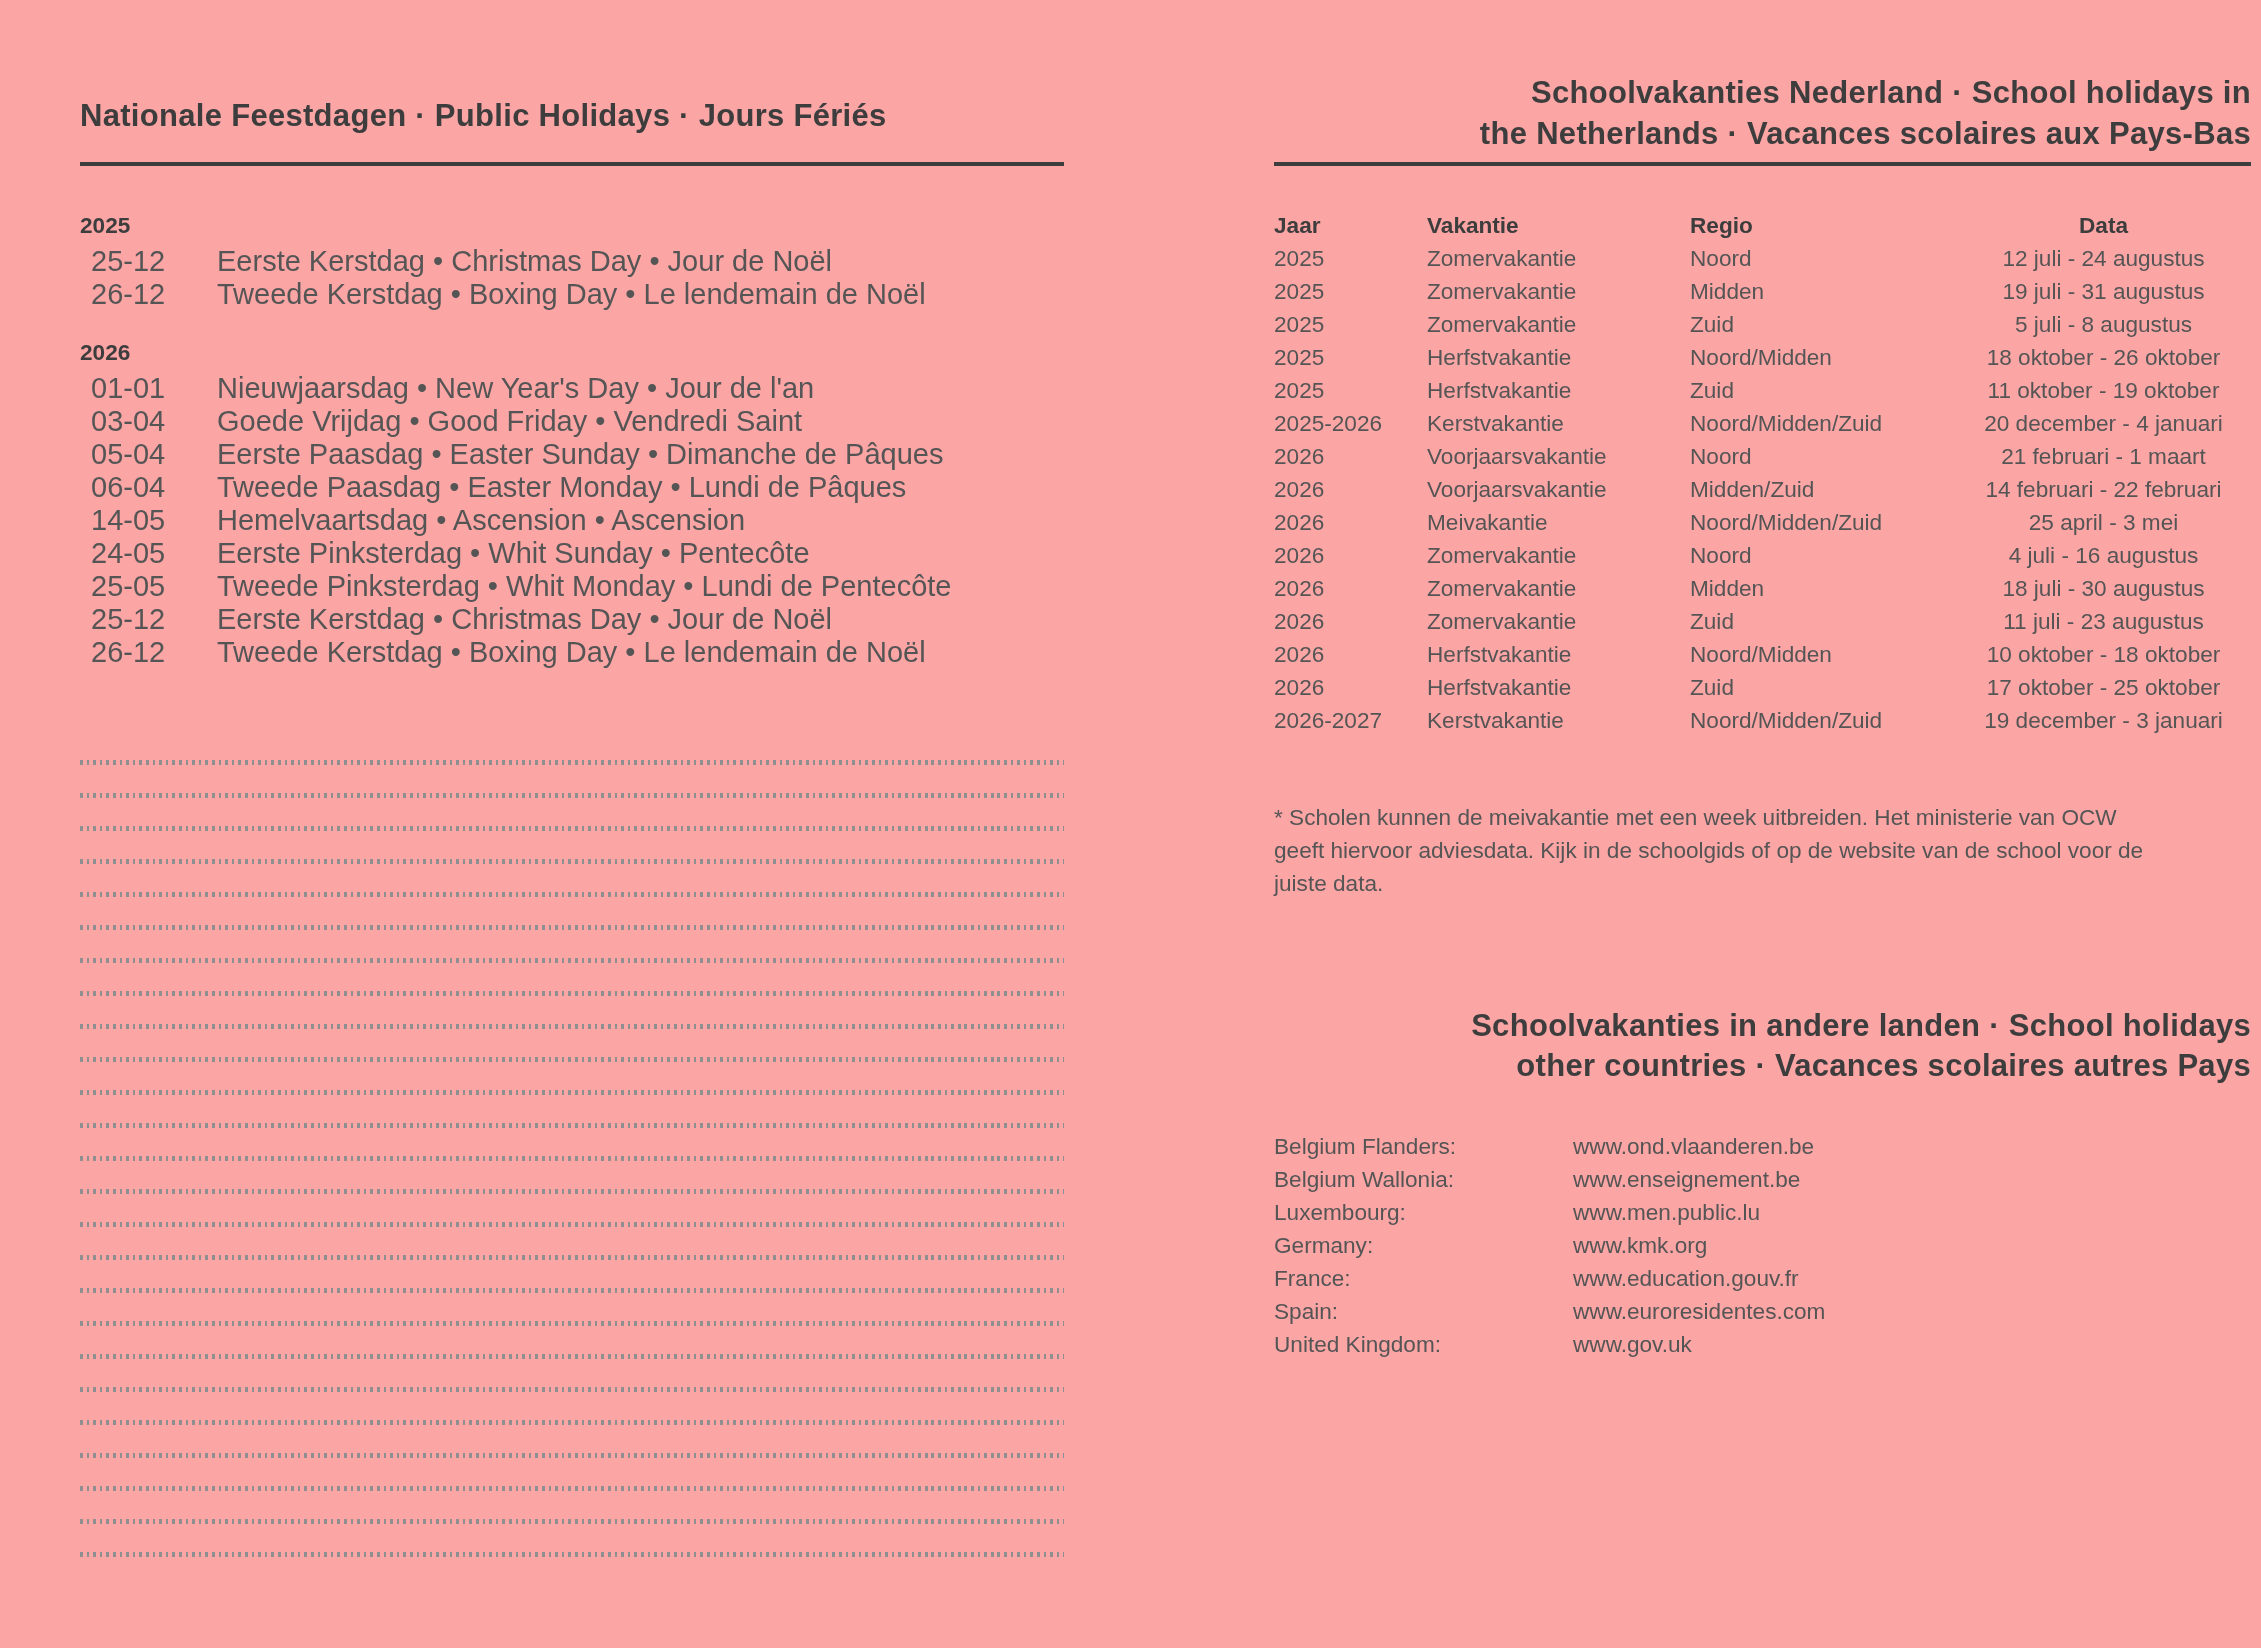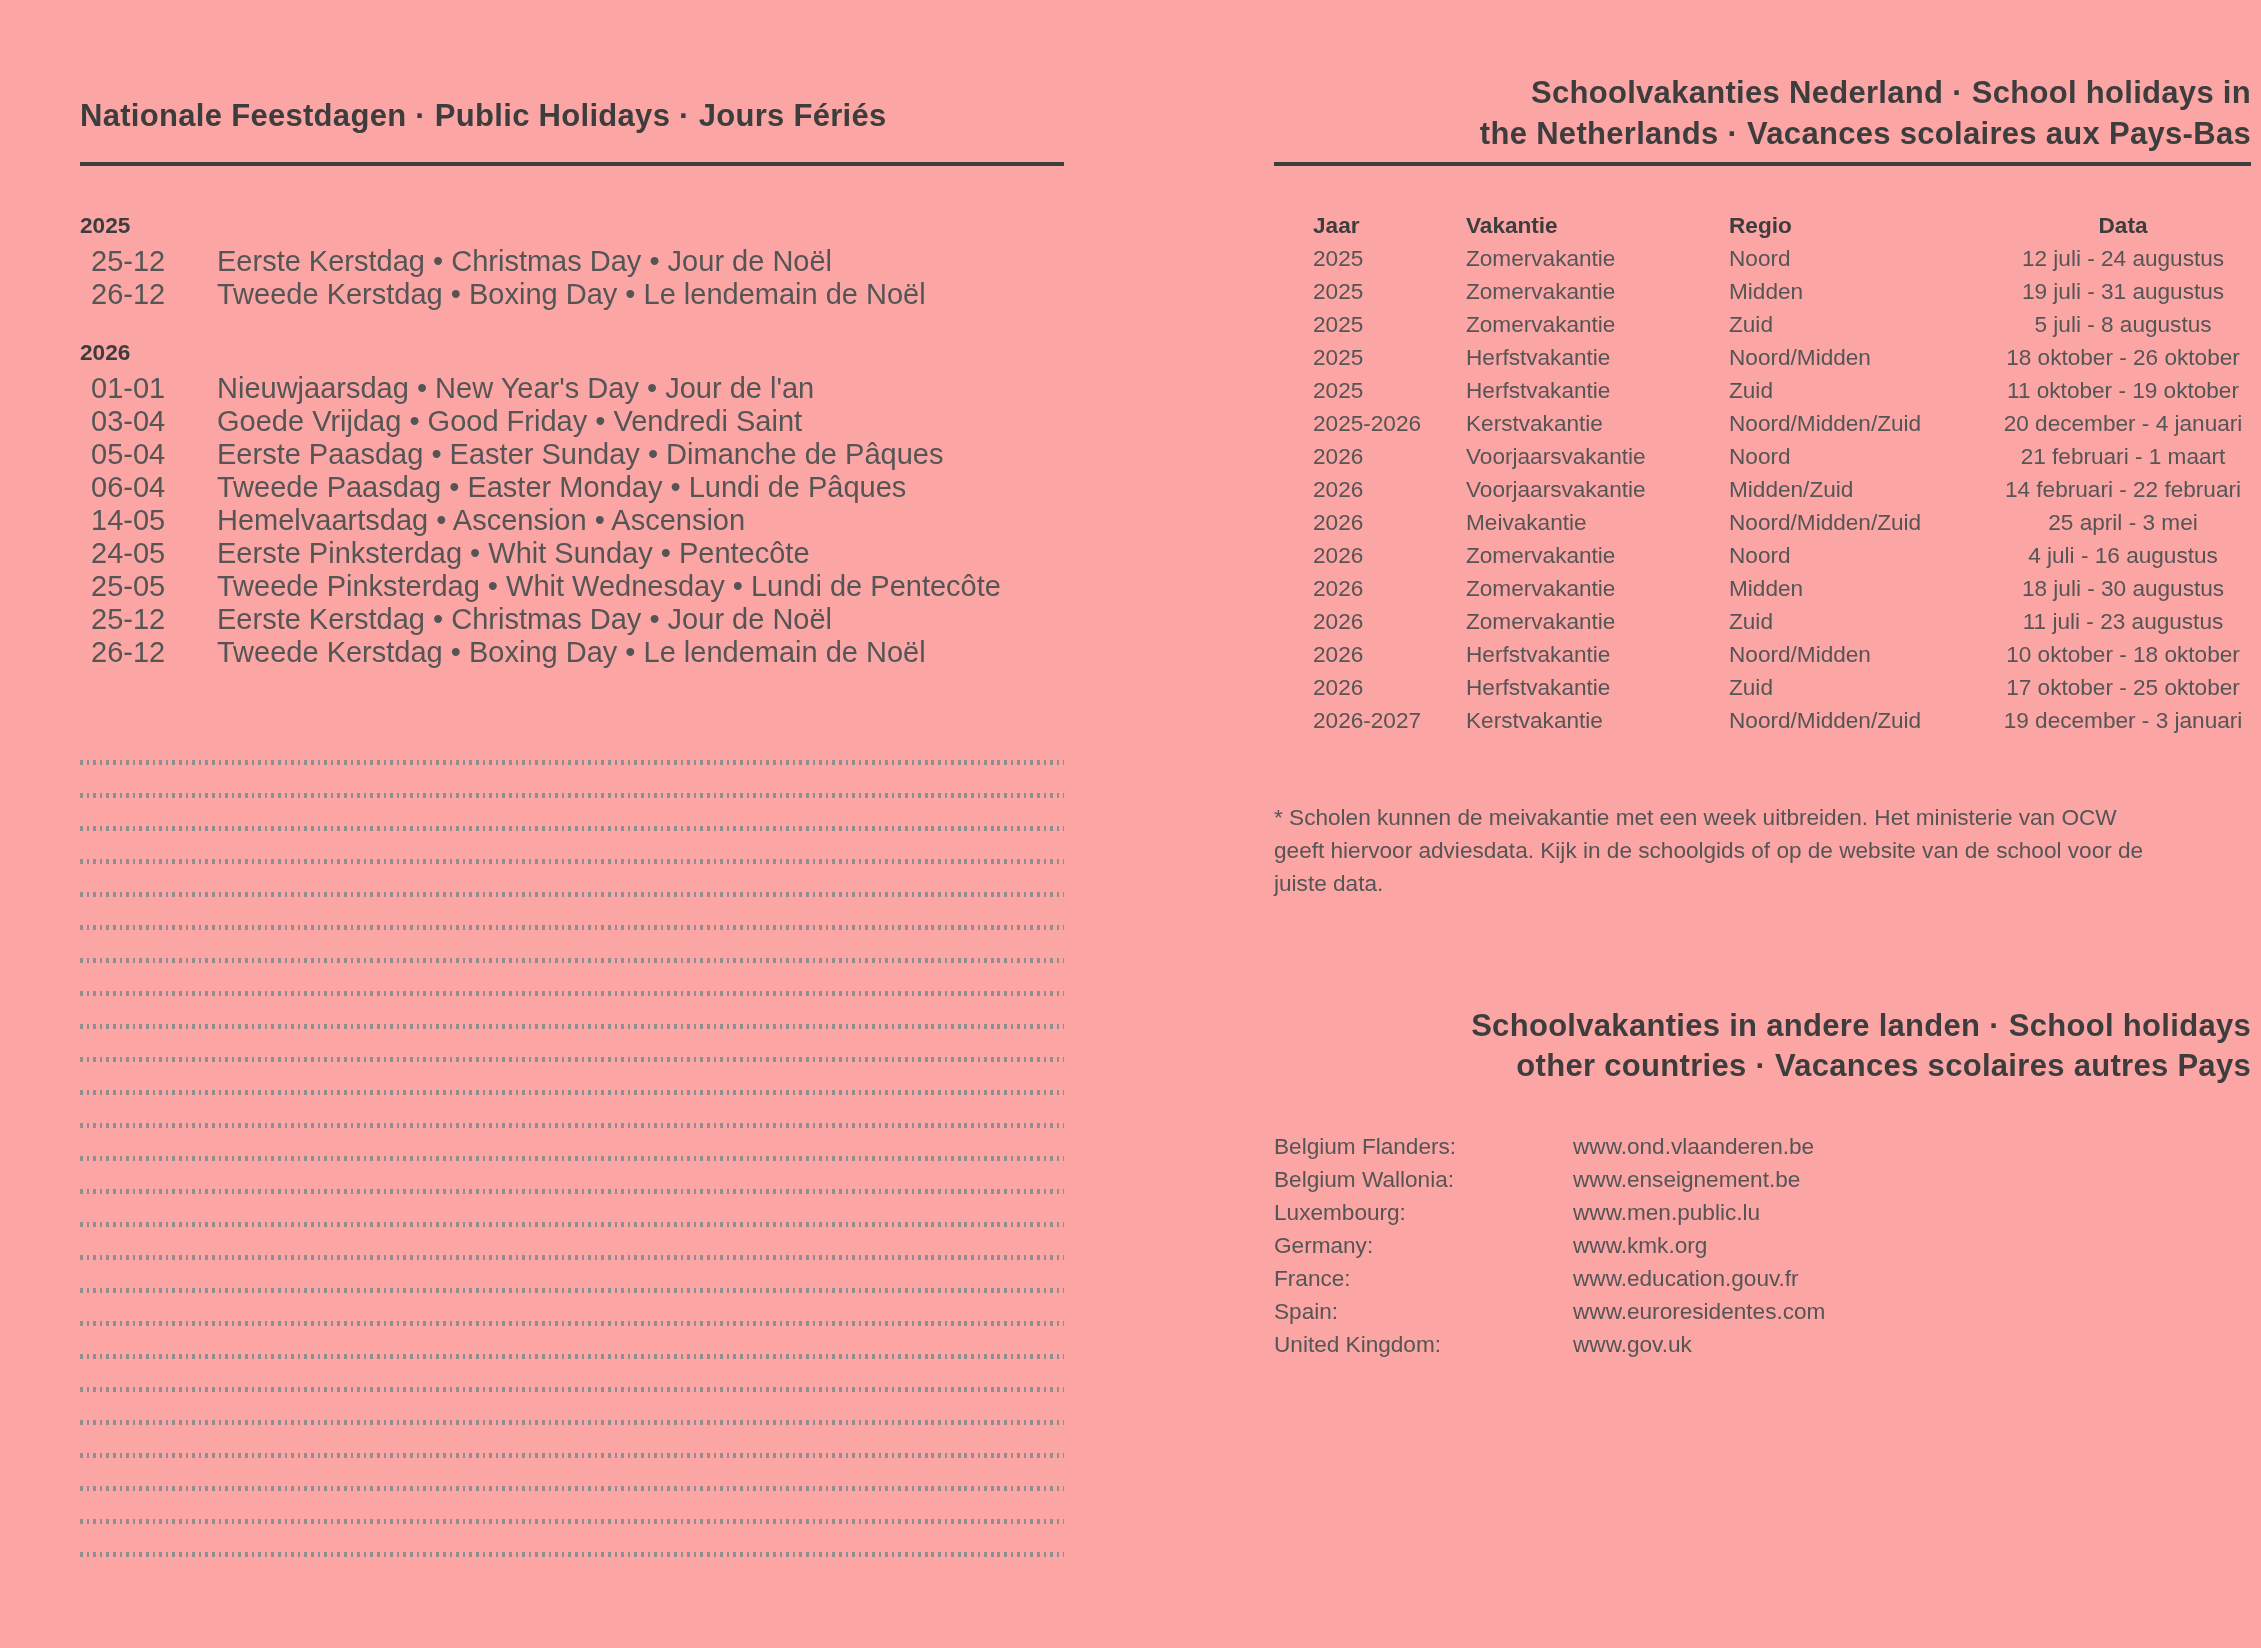--- a/index.html
+++ b/index.html
@@ -40,21 +40,21 @@
   .notes { margin-top: 63px; }
   .note-line {
     height: 33px;
     background-image: repeating-linear-gradient(90deg, #8f8f8f 0 2.7px, transparent 2.7px 6.6px);
     background-size: 100% 5.3px;
     background-repeat: no-repeat;
     background-position: 0 28px;
   }
 
   .vac-table { margin-top: 43px; font-size: 22.6px; line-height: 33px; }
-  .trow { display: flex; white-space: nowrap; margin-left: 39px; }
+  .trow { display: flex; white-space: nowrap; }
   .trow.header { font-weight: bold; color: #3d3d3d; }
   .c-jaar  { width: 153px; flex: none; }
   .c-vak   { width: 263px; flex: none; }
   .c-regio { width: 266px; flex: none; }
   .c-data  { flex: 1; text-align: center; }
 
   .note-para { margin-top: 64px; font-size: 22.6px; line-height: 33px; color: #555; }
   .note-para div { white-space: nowrap; }
 
   .links { margin-top: 44px; font-size: 22.6px; line-height: 33px; }
@@ -111,21 +111,21 @@
           <div class="holiday-name">Hemelvaartsdag • Ascension • Ascension</div>
         </div>
 
         <div class="holiday-row">
           <div class="holiday-date">24-05</div>
           <div class="holiday-name">Eerste Pinksterdag • Whit Sunday • Pentecôte</div>
         </div>
 
         <div class="holiday-row">
           <div class="holiday-date">25-05</div>
-          <div class="holiday-name">Tweede Pinksterdag • Whit Wednesday • Lundi de Pentecôte</div>
+          <div class="holiday-name">Tweede Pinksterdag • Whit Monday • Lundi de Pentecôte</div>
         </div>
 
         <div class="holiday-row">
           <div class="holiday-date">25-12</div>
           <div class="holiday-name">Eerste Kerstdag • Christmas Day • Jour de Noël</div>
         </div>
 
         <div class="holiday-row">
           <div class="holiday-date">26-12</div>
           <div class="holiday-name">Tweede Kerstdag • Boxing Day • Le lendemain de Noël</div>

